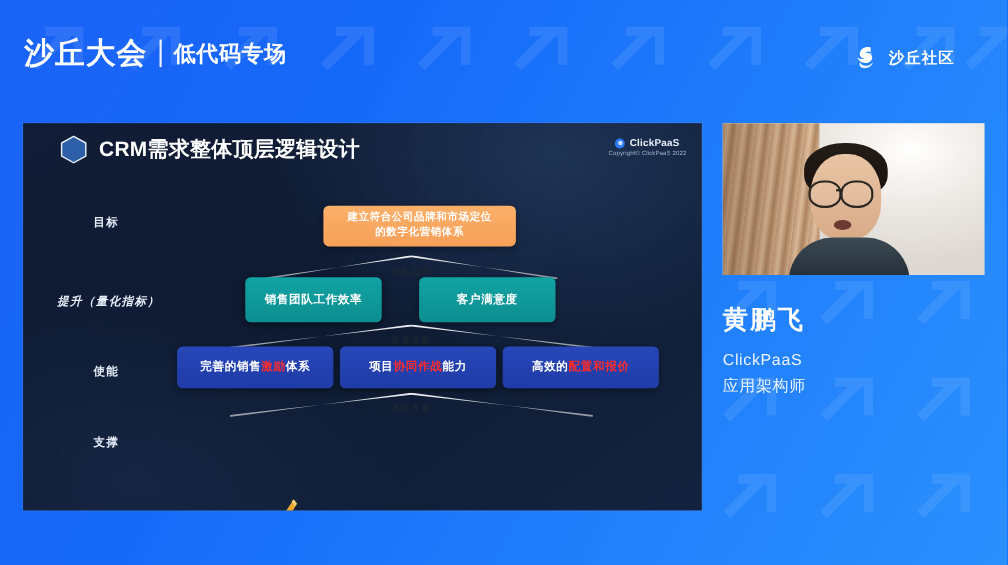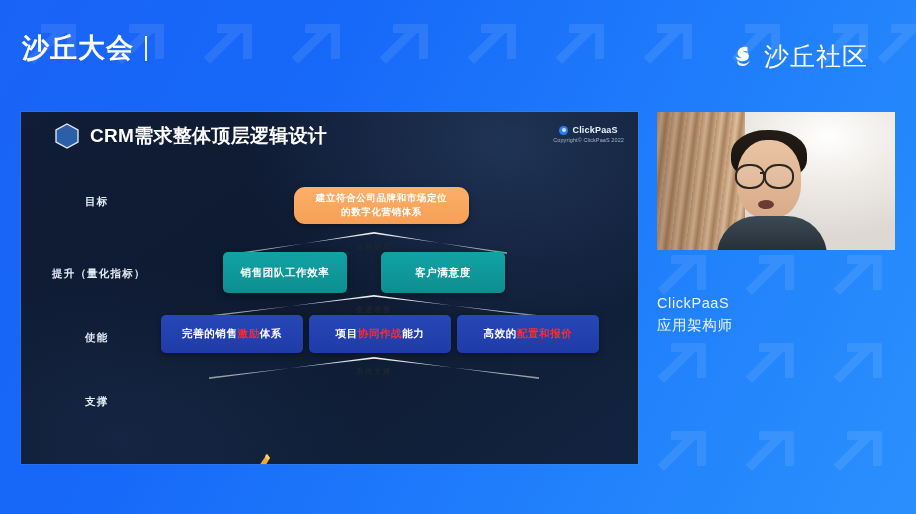--- a/index.html
+++ b/index.html
@@ -32,21 +32,21 @@
   #topbar{position:absolute;left:0;top:0;width:888px;height:100px;z-index:5;}
   #brand{position:absolute;left:22px;top:35px;display:flex;align-items:center;gap:11px;}
   #brand .main{
     color:#fff;font-size:27px;font-weight:700;letter-spacing:1px;line-height:1;
   }
   #brand .sep{width:2px;height:25px;background:#ffffff;opacity:.92;}
   #brand .sub{color:#fff;font-size:20px;font-weight:700;letter-spacing:.5px;line-height:1;}
   #communityLogo{position:absolute;right:20px;top:40px;display:flex;align-items:center;gap:8px;}
   #communityLogo .mark{position:relative;width:25px;height:25px;}
   #communityLogo .mark svg{display:block;}
-  #communityLogo .txt{color:#fff;font-size:25px;font-weight:400;letter-spacing:1px;}
+  #communityLogo .txt{color:#fff;font-size:14px;font-weight:700;letter-spacing:1px;}
 
   
   #slide{
     position:absolute;left:21px;top:112px;width:617px;height:352px;z-index:6;
     background:
       radial-gradient(ellipse 420px 300px at 78% 8%, rgba(45,72,115,.55) 0%, rgba(18,30,55,0) 62%),
       radial-gradient(ellipse 380px 260px at 16% 92%, rgba(30,50,86,.45) 0%, rgba(13,22,42,0) 65%),
       linear-gradient(145deg,#111d36 0%,#0e1a31 45%,#13233f 100%);
     box-shadow:0 0 0 1px rgba(120,150,200,.18);
     overflow:hidden;
@@ -160,20 +160,21 @@
     <div class="arw" style="left:836px;top:343px;"></div>
     <div class="arw" style="left:660px;top:431px;"></div>
     <div class="arw" style="left:748px;top:431px;"></div>
     <div class="arw" style="left:836px;top:431px;"></div>
   </div>
 
   <div id="topbar">
     <div id="brand">
       <span class="main">沙丘大会</span>
       <span class="sep"></span>
+      <span class="sub">低代码专场</span>
     </div>
     <div id="communityLogo">
       <span class="mark">
         <svg width="25" height="25" viewBox="0 0 25 25" aria-hidden="true">
           <path d="M16.5 3.2c-4.6-1.4-9.3 1.2-9.9 5.2-.4 2.8 1.6 4.4 4.2 5.1-3.2.6-5.6-.2-6.4-1.6 1 4.6 6.6 6.6 10.6 4.6 3.3-1.7 4-5.5 1.2-7.5-1.4-1-3.3-1.2-4.9-1.5 2.4-.9 4.3-.7 5.2.2.9.9 1 2 0 2.6z" fill="#ffffff"></path>
           <path d="M8.6 21.6c4.6 1.4 9.3-1.2 9.9-5.2-2 3.2-6.2 4.2-9.4 2.6-1.5-.8-2.2-2-1.8-3.2-1.6 1.8-1.2 4.6 1.3 5.8z" fill="#ffffff" opacity=".9"></path>
         </svg>
       </span>
       <span class="txt">沙丘社区</span>
     </div>
@@ -192,25 +193,25 @@
 
     <div id="ppLogo">
       <div class="row">
         <span class="dot"></span>
         <span class="nm">ClickPaaS</span>
       </div>
       <div class="cp">Copyright© ClickPaaS 2022</div>
     </div>
 
     <div class="rowlabel" style="left:64px;top:83px;">目标</div>
-    <div class="rowlabel" style="left:31px;top:155px;">提升（量化指标）</div>
+    <div class="rowlabel" style="left:31px;top:155px;font-style:italic;">提升（量化指标）</div>
     <div class="rowlabel" style="left:64px;top:219px;">使能</div>
     <div class="rowlabel" style="left:64px;top:283px;text-align:right;">支撑</div>
 
-    <div class="nodebox goalbox" style="left:273px;top:75px;width:159px;height:37px;border-radius:11px;">
+    <div class="nodebox goalbox" style="left:273px;top:75px;width:159px;height:37px;">
       <span>
         <span>建立符合公司品牌和市场定位</span><br>
         <span>的数字化营销体系</span>
       </span>
     </div>
 
     <div class="chev" style="left:220px;top:120px;width:266px;">
       <div class="tri"></div>
       <div class="cl">目标达成</div>
     </div>
@@ -260,17 +261,18 @@
     <div class="hair"></div>
     <div class="face"></div>
     <div class="glassesL"></div>
     <div class="glassesR"></div>
     <div class="bridge"></div>
     <div class="mouth"></div>
     <div class="body"></div>
   </div>
 
   <div id="speaker">
+    <div id="speakerName">黄鹏飞</div>
     <div id="speakerOrg">ClickPaaS</div>
     <div id="speakerRole">应用架构师</div>
   </div>
 
 </div>
 
 </body></html>

